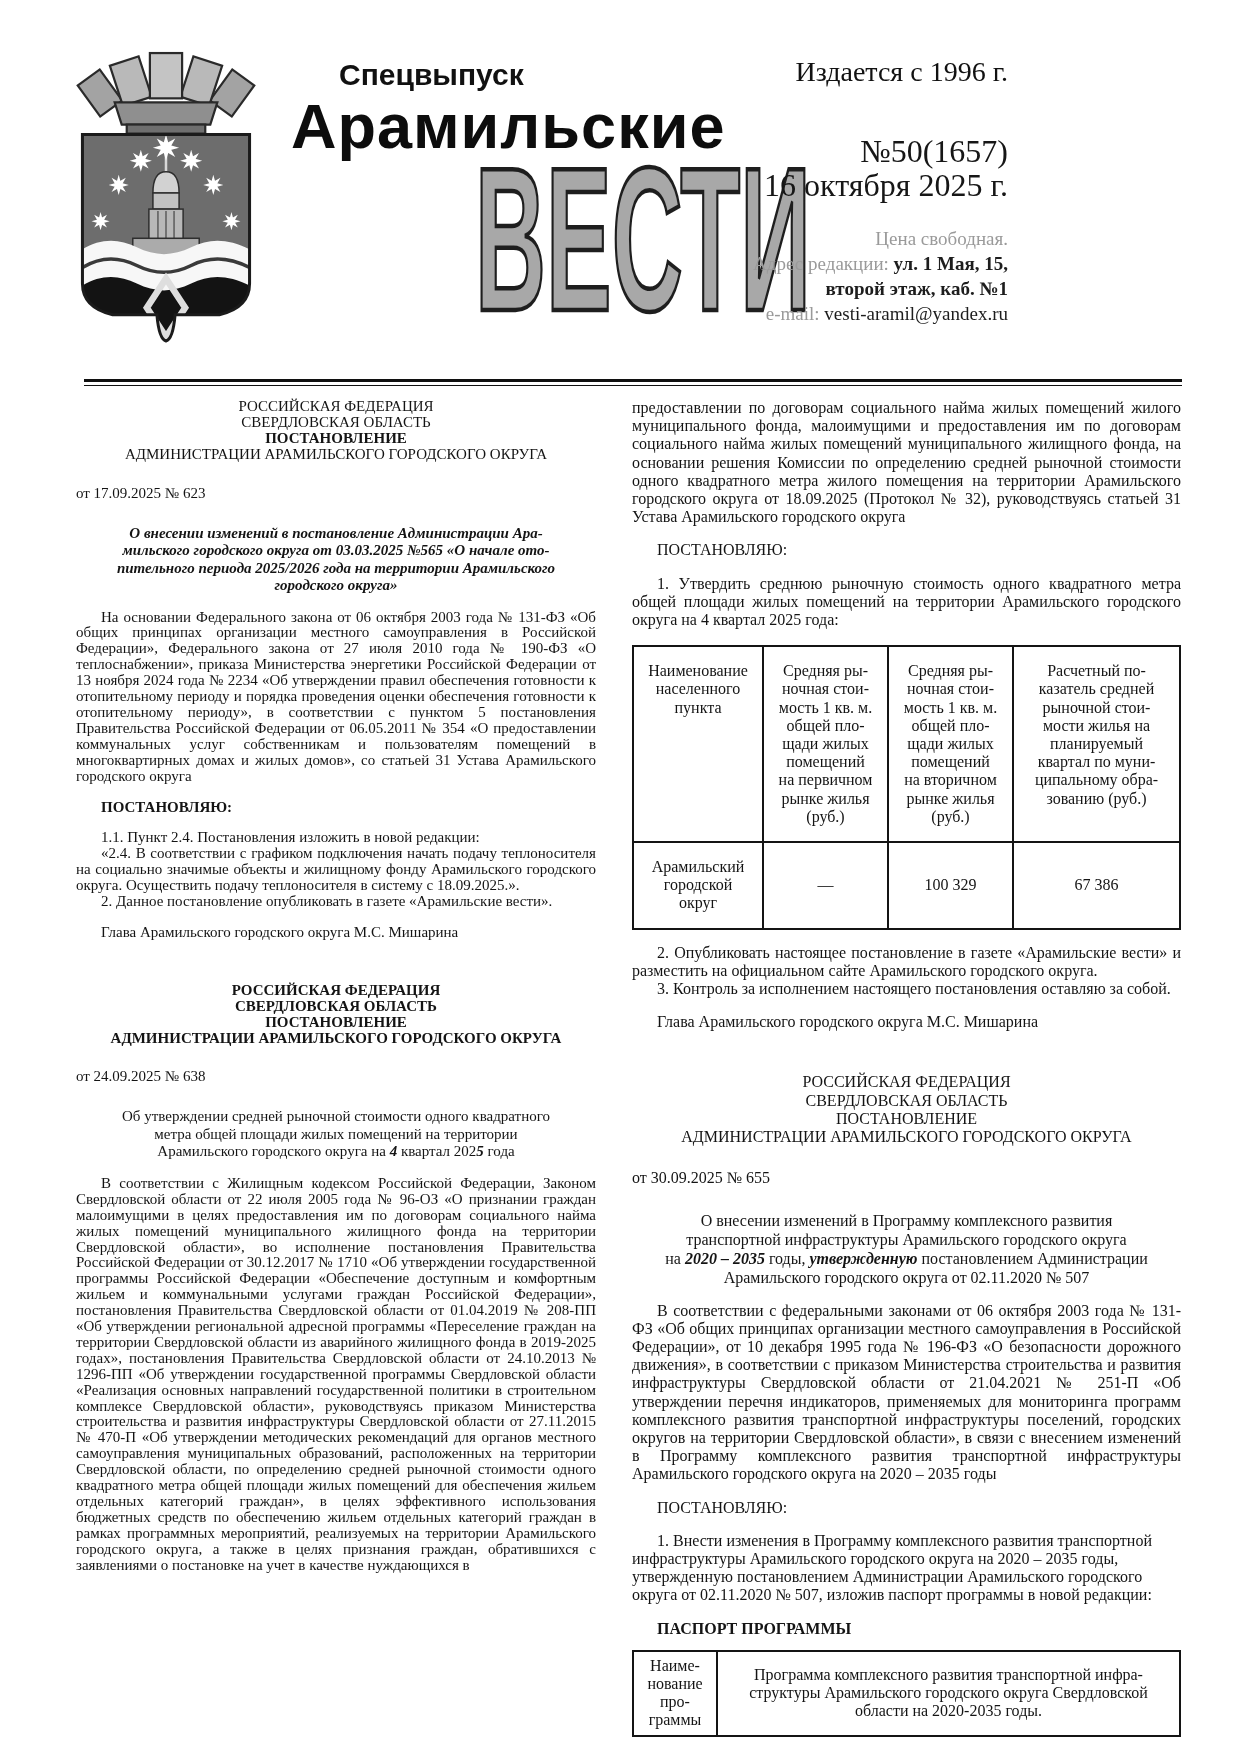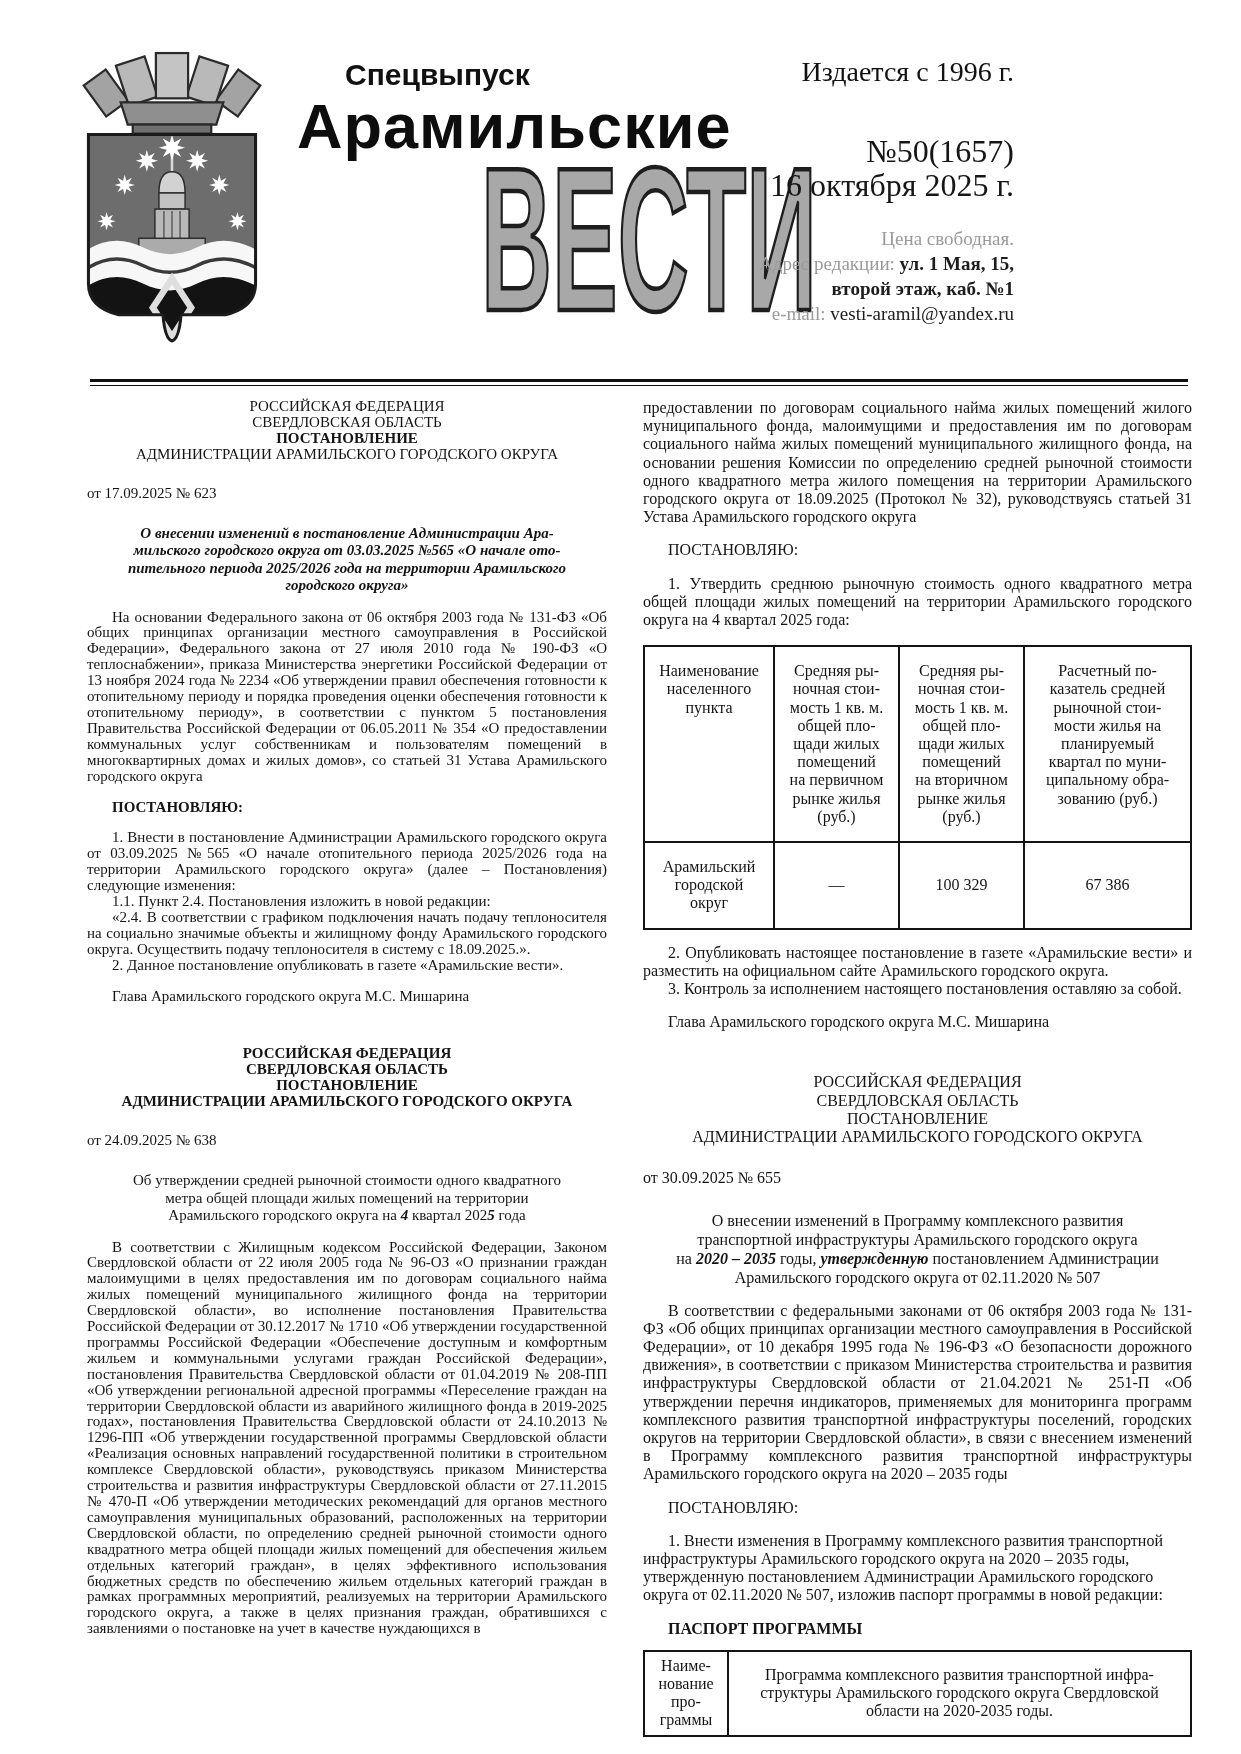--- a/index.html
+++ b/index.html
@@ -1,39 +1,39 @@
 <!DOCTYPE html>
 <html lang="ru"><head>
 <meta charset="utf-8">
 <style>
   html,body{margin:0;padding:0;background:#fff;}
   .page{position:relative;width:1241px;height:1754px;background:#fff;overflow:hidden;
         font-family:"Liberation Serif",serif;color:#141414;}
 
   
-  .masthead{position:absolute;top:0;left:8px;width:1067px;height:398px;}
+  .masthead{position:absolute;top:0;left:2px;width:1067px;height:398px;}
   .coat{position:absolute;left:68px;top:44px;width:192px;height:302px;}
   .special{position:absolute;left:337px;top:58px;font-family:"Liberation Sans",sans-serif;
            font-weight:bold;font-size:30px;color:#111;}
   .title1{position:absolute;left:289px;top:90px;font-family:"Liberation Sans",sans-serif;
           font-weight:bold;font-size:63px;letter-spacing:1px;color:#0d0d0d;}
   .title2-svg{position:absolute;left:470px;top:152px;}
   .info{position:absolute;right:61px;top:56px;text-align:right;}
   .since{font-size:28px;color:#111;}
   .issue-num{margin-top:47px;font-size:32px;line-height:33px;color:#161616;}
   .issue-date{font-size:32px;line-height:34px;color:#161616;}
   .contact{margin-top:24px;font-size:19px;line-height:25px;}
   .lbl{color:#9a9a9a;}
   .val{color:#1d1d1d;font-weight:bold;}
   .val-n{color:#1d1d1d;}
   .rule{position:absolute;left:82px;top:379px;width:1098px;border-top:3.5px solid #101010;}
   .rule::after{content:"";display:block;margin-top:2.5px;border-top:1.8px solid #101010;}
 
   
-  .columns{position:absolute;top:399px;left:87px;width:1105px;display:flex;gap:36px;}
+  .columns{position:absolute;top:399px;left:76px;width:1105px;display:flex;gap:36px;}
   .col{text-align:justify;}
   .col-left{width:520px;font-size:15px;line-height:15.9px;}
   .col-right{width:549px;font-size:16px;line-height:18.2px;}
   p{margin:0;}
   .para{text-indent:25px;}
   .noind{text-indent:0;}
   .b{font-weight:bold;}
   .bi{font-weight:bold;font-style:italic;}
   .hblock{text-align:center;}
   .center{text-align:center;}
@@ -159,21 +159,20 @@
 
       <div class="subject bi center preline">О внесении изменений в постановление Администрации Ара-
 мильского городского округа от 03.03.2025 №565 «О начале ото-
 пительного периода 2025/2026 года на территории Арамильского
 городского округа»</div>
 
       <p class="para mb15">На основании Федерального закона от 06 октября 2003 года № 131-ФЗ «Об общих принципах организации местного самоуправления в Российской Федерации», Федерального закона от 27 июля 2010 года № 190-ФЗ «О теплоснабжении», приказа Министерства энергетики Российской Федерации от 13 ноября 2024 года № 2234 «Об утверждении правил обеспечения готовности к отопительному периоду и порядка проведения оценки обеспечения готовности к отопительному периоду», в соответствии с пунктом 5 постановления Правительства Российской Федерации от 06.05.2011 № 354 «О предоставлении коммунальных услуг собственникам и пользователям помещений в многоквартирных домах и жилых домов», со статьей 31 Устава Арамильского городского округа</p>
 
       <p class="para b mb15">ПОСТАНОВЛЯЮ:</p>
 
-      <p class="para">1. Внести в постановление Администрации Арамильского городского округа от 03.09.2025 №565 «О начале отопительного периода 2025/2026 года на территории Арамильского городского округа» (далее – Постановления) следующие изменения:</p>
       <p class="para">1.1. Пункт 2.4. Постановления изложить в новой редакции:</p>
       <p class="para">«2.4. В соответствии с графиком подключения начать подачу теплоносителя на социально значимые объекты и жилищному фонду Арамильского городского округа. Осуществить подачу теплоносителя в систему с 18.09.2025.».</p>
       <p class="para">2. Данное постановление опубликовать в газете «Арамильские вести».</p>
 
       <p class="para sig">Глава Арамильского городского округа М.С. Мишарина</p>
 
       <div class="hblock b mt44">
         <div>РОССИЙСКАЯ ФЕДЕРАЦИЯ</div>
         <div>СВЕРДЛОВСКАЯ ОБЛАСТЬ</div>
         <div>ПОСТАНОВЛЕНИЕ</div>

